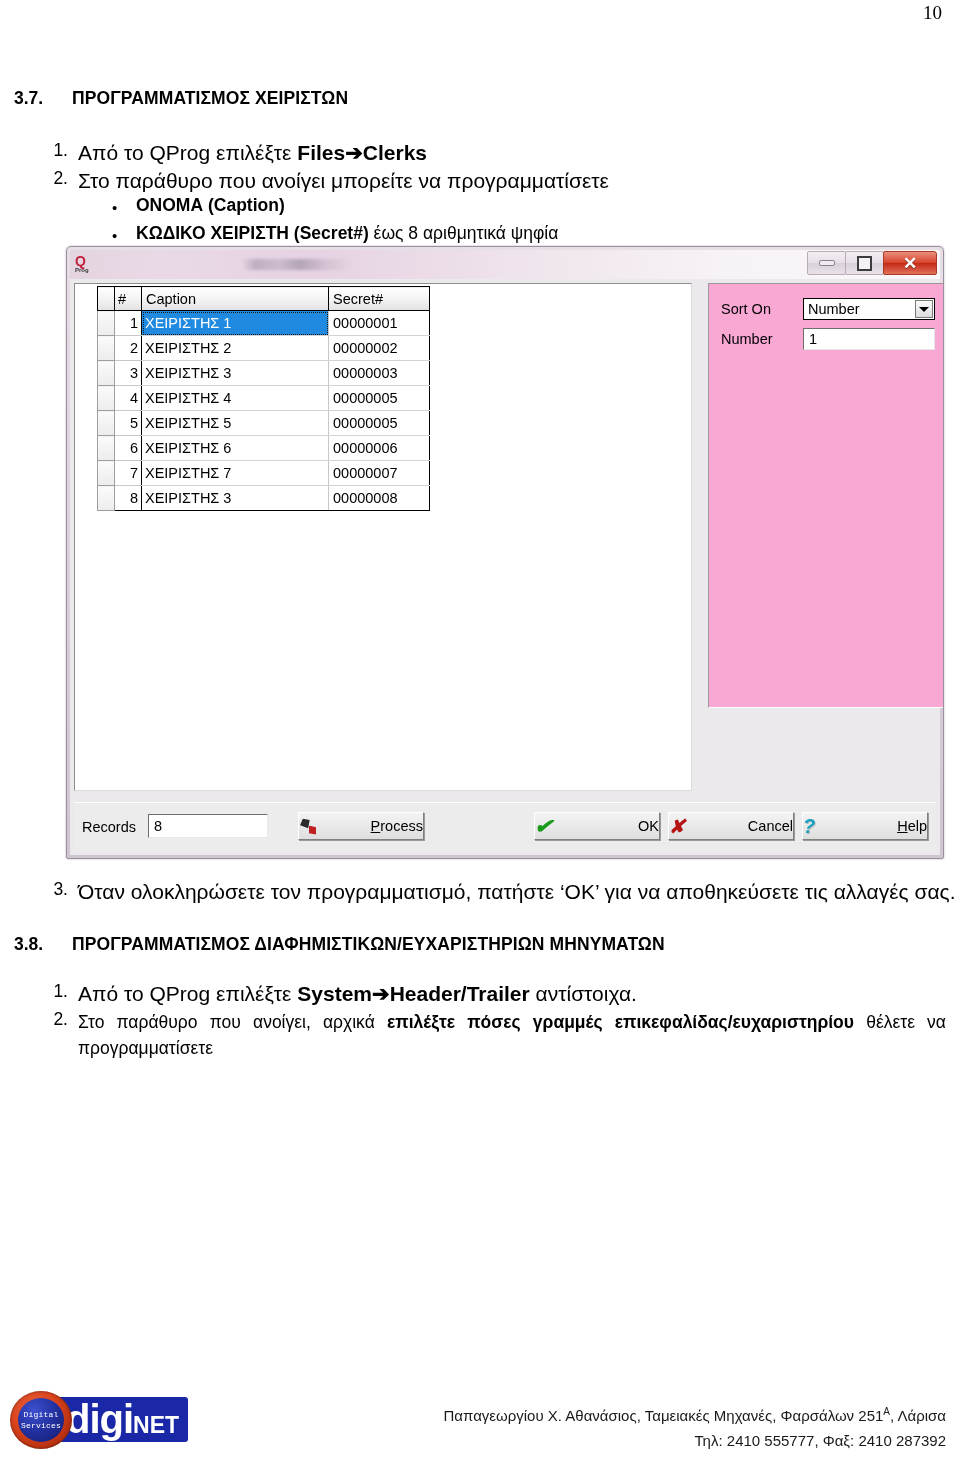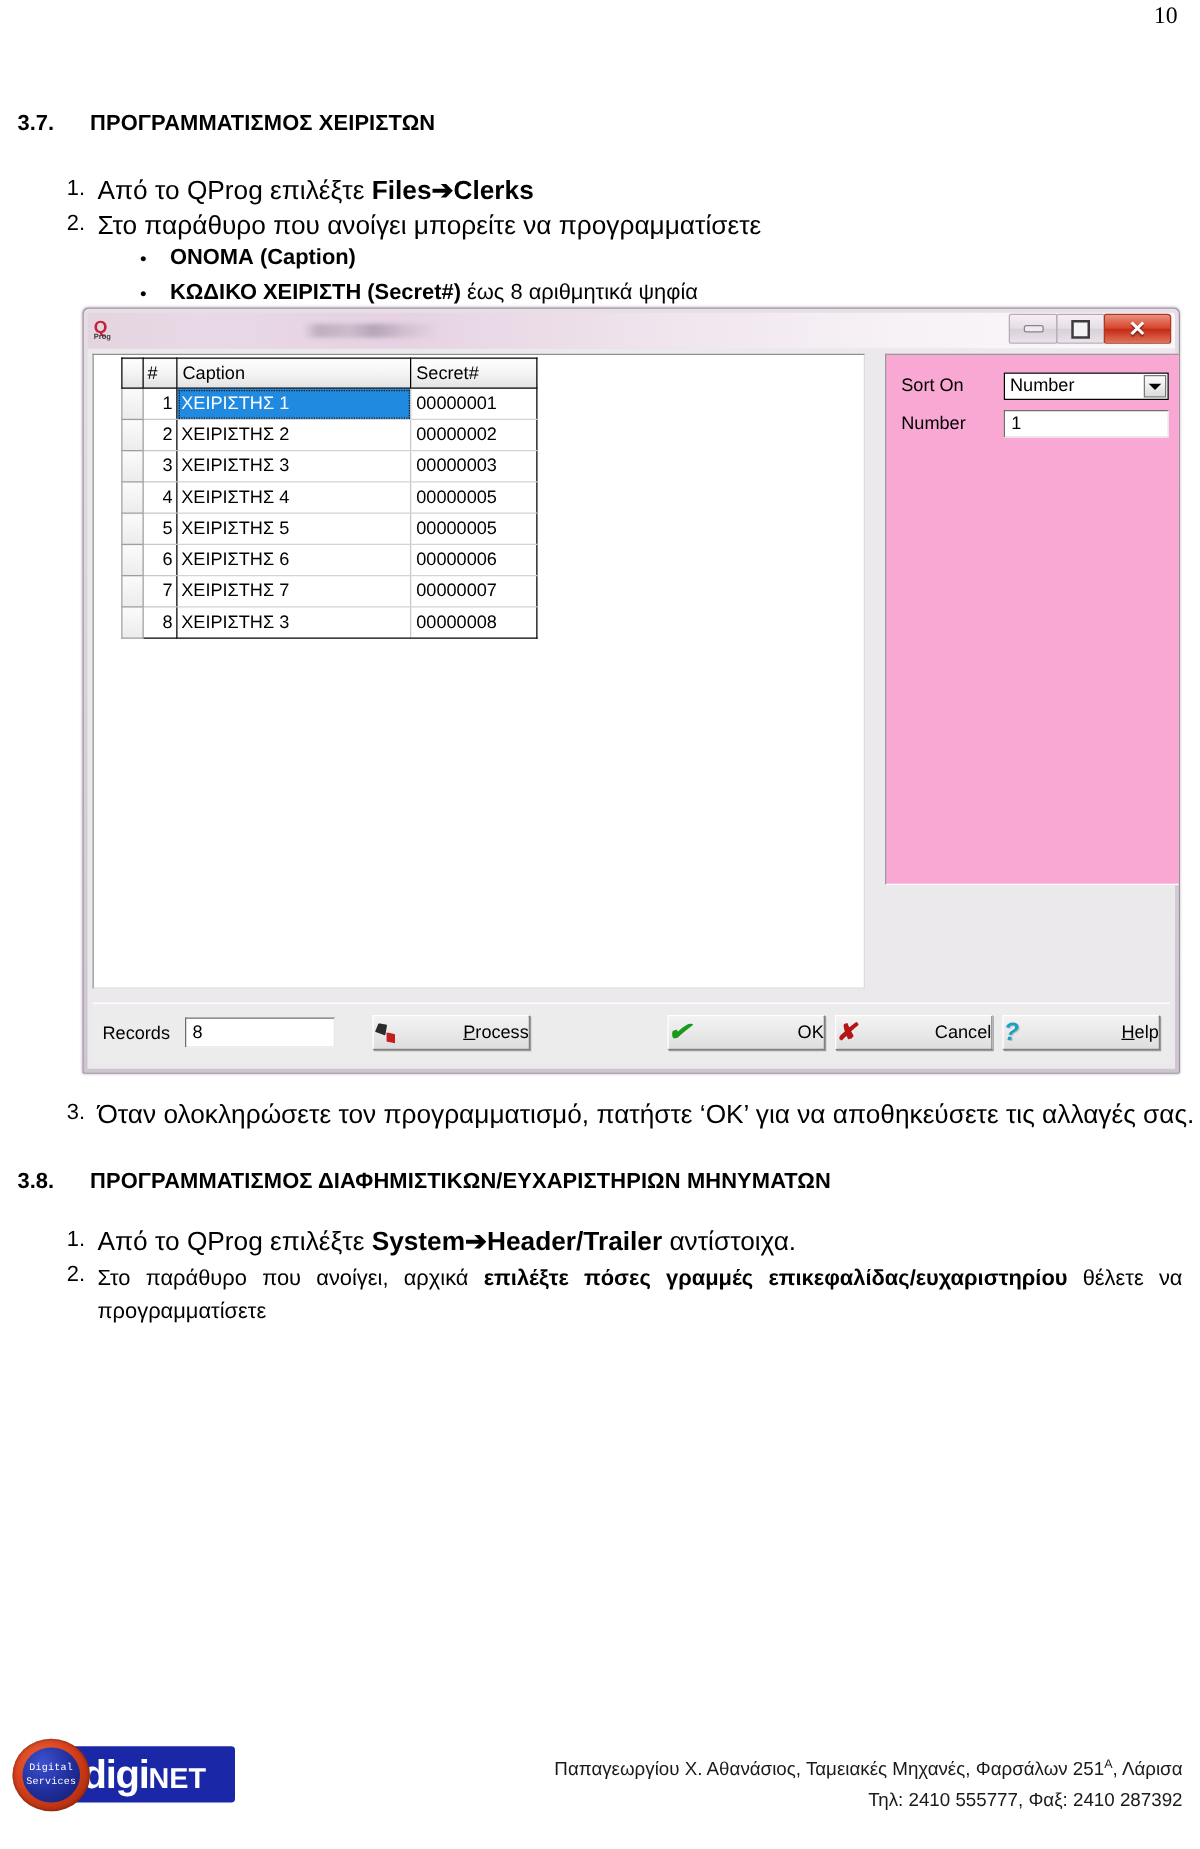--- a/index.html
+++ b/index.html
@@ -520,21 +520,21 @@
     position: absolute;
     left: 56px;
     top: 8px;
     width: 120px;
     height: 40px;
     color: #ffffff;
     font-family: "Liberation Sans", sans-serif;
     letter-spacing: -1px;
   }
   .logo-word .lw1 {
-    font-size: 32px;
+    font-size: 40px;
     font-weight: bold;
     line-height: 40px;
   }
   .logo-word .lw2 {
     font-size: 23px;
     font-weight: bold;
     line-height: 40px;
     letter-spacing: 0px;
   }
   .logo-circle {

